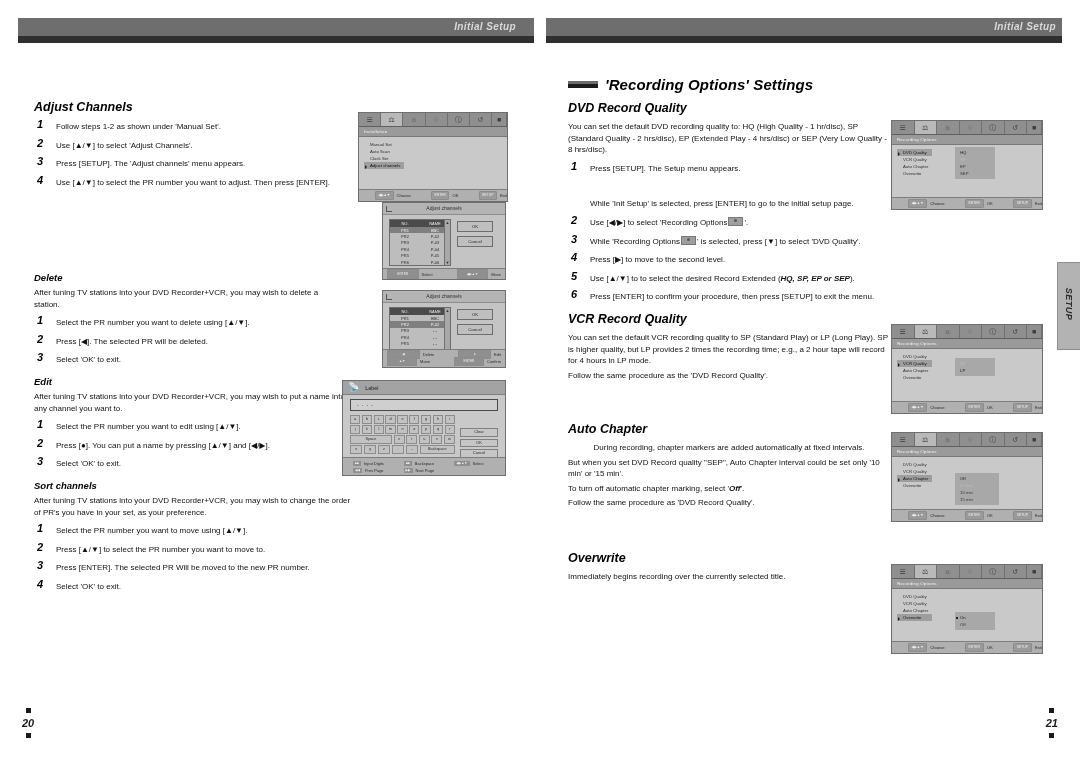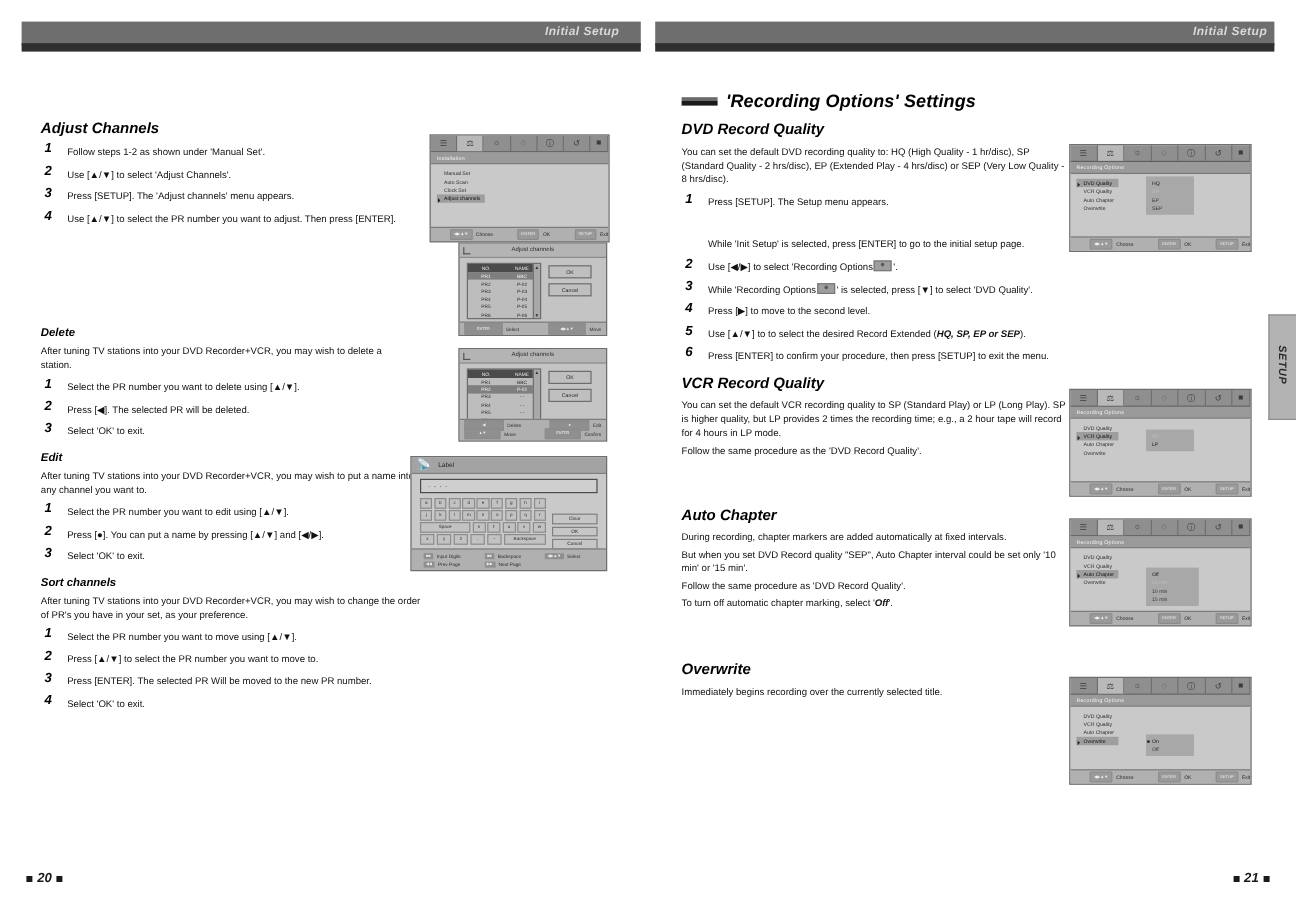--- a/index.html
+++ b/index.html
@@ -54,21 +54,21 @@
   .titlerow{display:flex;align-items:center;gap:7px;}
   .titlerow .bar{
     width:30px;height:7px;background:#000;
     background:linear-gradient(#6a6a6a 0 45%, #1b1b1b 45% 100%);
     flex:none;
   }
 
   
   .pagenum{
     position:absolute;bottom:25px;display:flex;align-items:center;gap:4px;
-    font-size:11px;font-style:italic;font-weight:bold;color:#1a1a1a;
+    font-size:11px;font-style:italic;font-weight:bold;color:#1a1a1a;flex-direction:column;
   }
   .pagenum .sq{width:5px;height:5px;background:#1a1a1a;display:inline-block;}
   .pagenum-left{left:22px;}
   .pagenum-right{right:22px;text-align:center;}
 
   
   .sidetab{
     position:absolute;right:0;top:262px;width:22px;height:86px;
     background:#b3b3b3;border:1px solid #8d8d8d;border-right:none;
   }
@@ -568,24 +568,24 @@
   </div>
 
   <div style="position:absolute;left:28px;top:312px;width:320px;">
     <h2 class="sub">VCR Record Quality</h2>
     <p class="body" style="margin-top:6px;">You can set the default VCR recording quality to SP (Standard Play) or LP (Long Play). SP is higher quality, but LP provides 2 times the recording time; e.g., a 2 hour tape will record for 4 hours in LP mode.</p>
     <p class="body" style="margin-top:3px;">Follow the same procedure as the 'DVD Record Quality'.</p>
   </div>
 
   <div style="position:absolute;left:28px;top:422px;width:322px;">
     <h2 class="sub">Auto Chapter</h2>
-    <p class="body" style="margin-top:6px;">During recording, chapter markers are added automatically at fixed intervals.</p>
+    <p class="body" style="margin-top:6px;text-align:center;">During recording, chapter markers are added automatically at fixed intervals.</p>
     <p class="body" style="margin-top:3px;">But when you set DVD Record quality "SEP", Auto Chapter interval could be set only '10 min' or '15 min'.</p>
+    <p class="body" style="margin-top:3px;"><span>To turn off automatic chapter marking, select '</span><span class="ital">Off</span><span>'.</span></p>
     <p class="body" style="margin-top:3px;">Follow the same procedure as 'DVD Record Quality'.</p>
-    <p class="body" style="margin-top:3px;"><span>To turn off automatic chapter marking, select '</span><span class="ital">Off</span><span>'.</span></p>
   </div>
 
   <div style="position:absolute;left:28px;top:551px;width:320px;">
     <h2 class="sub">Overwrite</h2>
     <p class="body" style="margin-top:6px;">Immediately begins recording over the currently selected title.</p>
   </div>
 
   <div class="osd" style="left:351px;top:120px;width:150px;height:88px;">
     <div class="osd-tabs">
       <div class="t">☰</div>

